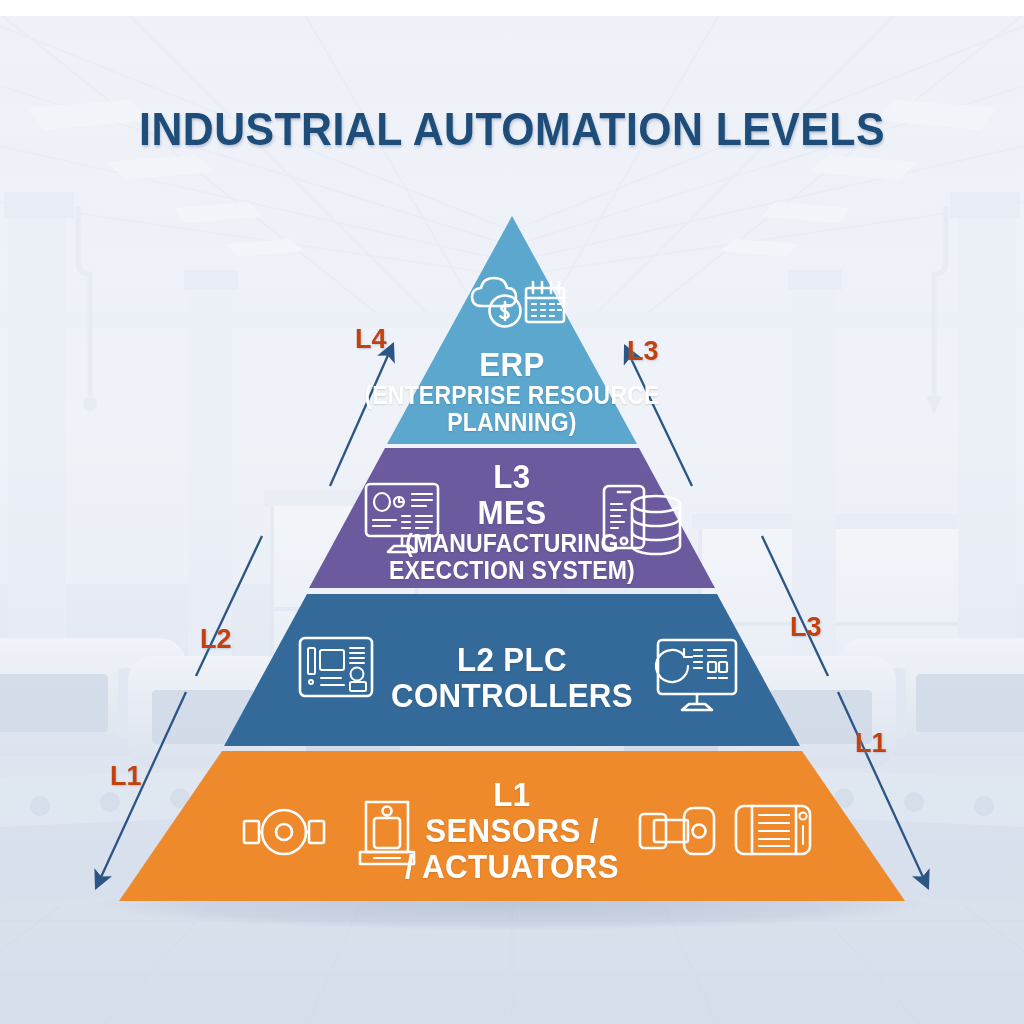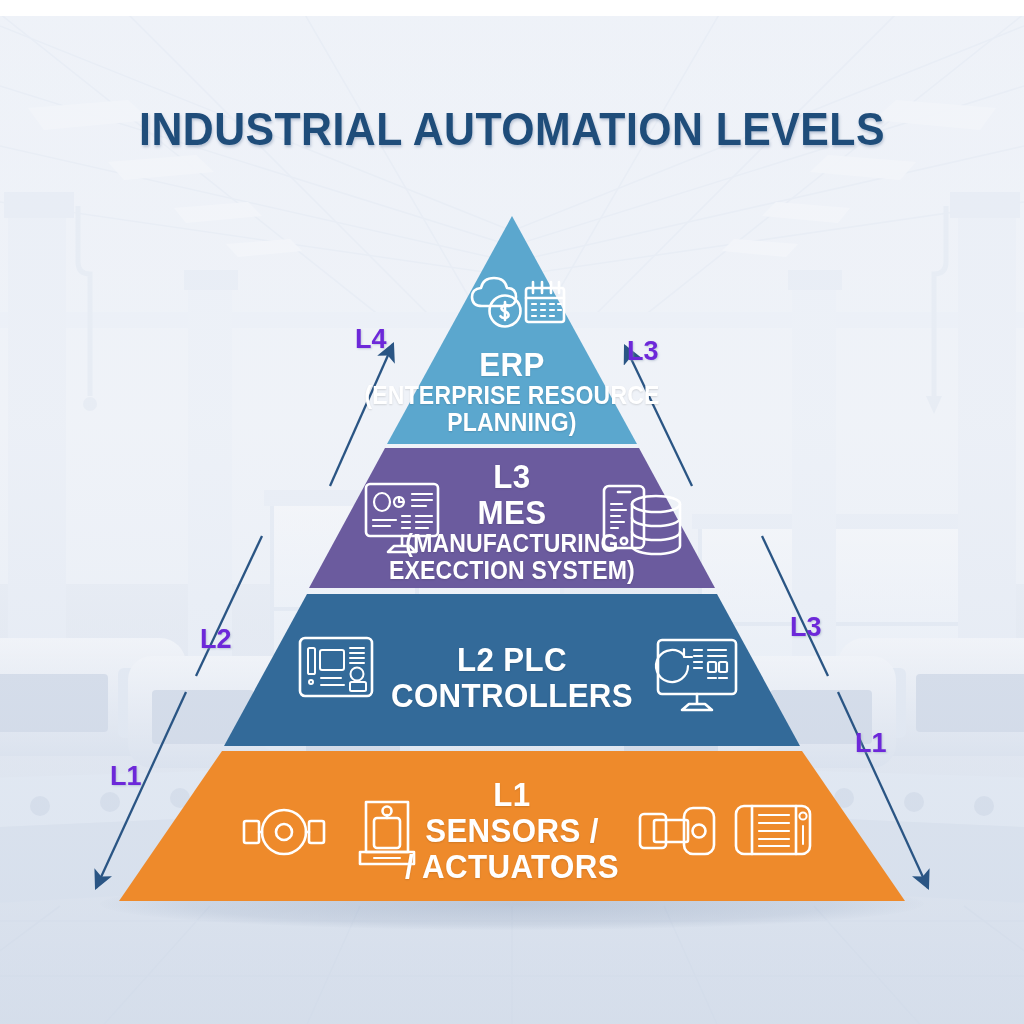--- a/index.html
+++ b/index.html
@@ -71,21 +71,21 @@
   }
   .tier-label .big { display:block; font-size: 34px; letter-spacing: 0.4px; }
   .tier-label .sub { display:block; font-size: 25px; letter-spacing: 0.2px; }
 
   
   .lvl {
     position: absolute;
     font-family: "Liberation Sans", sans-serif;
     font-weight: 700;
     font-size: 27px;
-    color: #6d28d9;
+    color: #c2410c;
     text-shadow: 1px 1px 2px rgba(150,165,190,0.5);
   }
   
   #base-shadow {
     position: absolute;
     left: 100px;
     top: 862px;
     width: 824px;
     height: 52px;
     border-radius: 50%;

